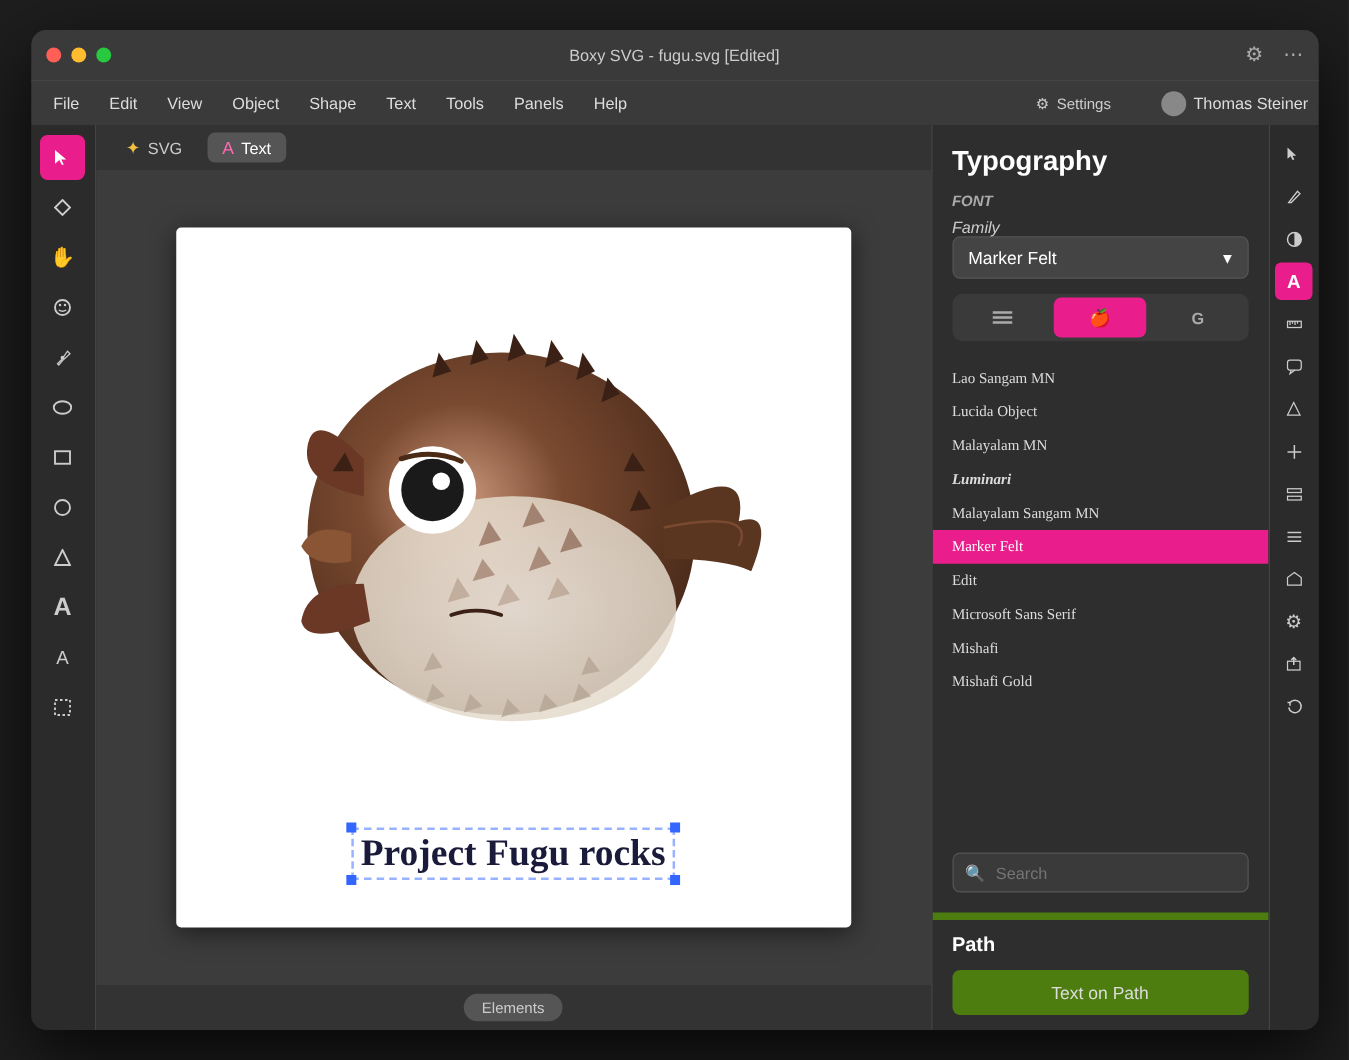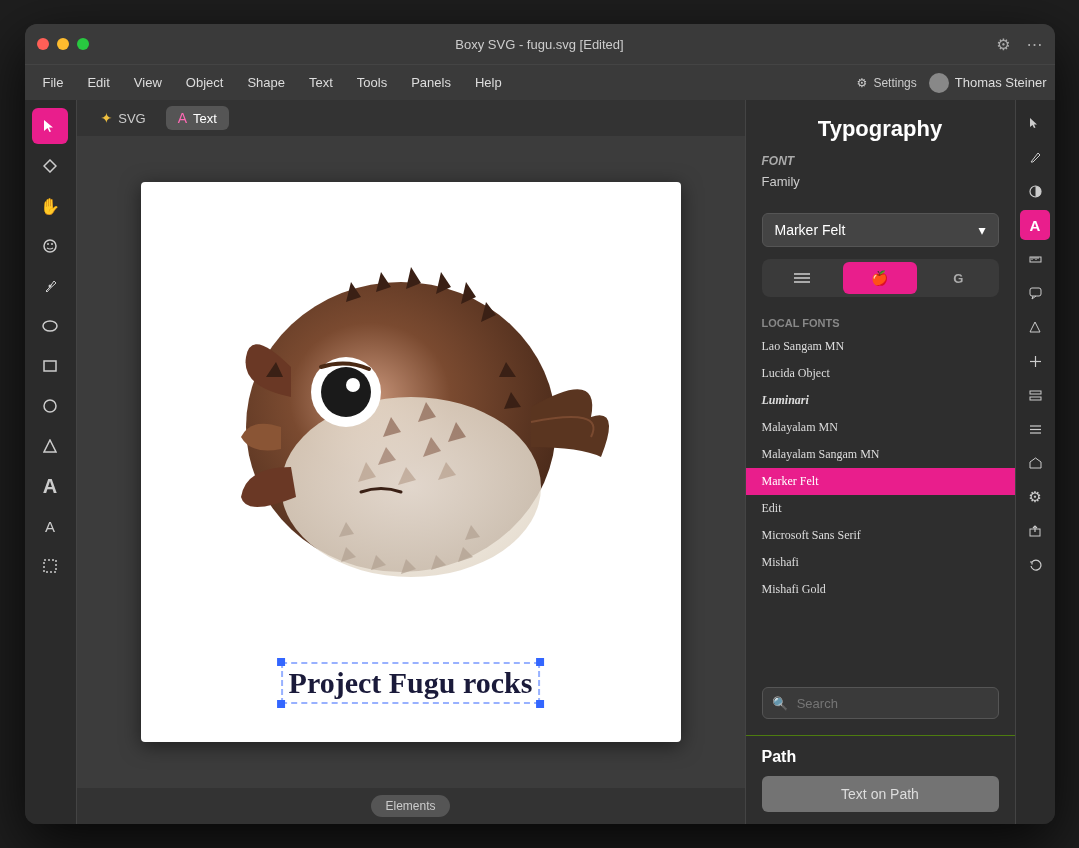--- a/index.html
+++ b/index.html
@@ -96,20 +96,21 @@
       gap: 6px;
       cursor: pointer;
     }
     .user-btn {
       display: flex;
       align-items: center;
       gap: 6px;
       color: #ddd;
       font-size: 13px;
       cursor: pointer;
+      margin-left: 28px;
     }
     .avatar {
       width: 20px;
       height: 20px;
       border-radius: 50%;
       background: #888;
     }
     
     .main-content {
       display: flex;
@@ -227,34 +228,34 @@
     }
     .panel-header {
       padding: 16px 16px 8px;
       flex-shrink: 0;
     }
     .panel-title {
       color: white;
       font-size: 22px;
       font-weight: 600;
       margin-bottom: 12px;
-      text-align: center;
     }
     .section-label {
       color: #aaa;
       font-size: 12px;
       font-weight: 600;
       margin-bottom: 6px;
       text-transform: uppercase;
       font-style: italic;
     }
     .family-label {
       color: #ccc;
       font-size: 13px;
-      margin-bottom: 24px;
+      margin-bottom: 0;
+      font-style: italic;
     }
     .font-family-select {
       width: 100%;
       background: #444;
       border: 1px solid #555;
       border-radius: 6px;
       color: white;
       font-size: 14px;
       padding: 8px 12px;
       display: flex;
@@ -338,31 +339,31 @@
       background: transparent;
       border: none;
       outline: none;
       color: #ccc;
       font-size: 13px;
       flex: 1;
     }
     .path-section {
       padding: 12px 16px;
       flex-shrink: 0;
-      border-top: 1px solid #4d7c0f;
+      border-top: 6px solid #4d7c0f;
     }
     .path-label {
       color: white;
       font-size: 16px;
       font-weight: 600;
       margin-bottom: 10px;
     }
     .text-on-path-btn {
       width: 100%;
-      background: #737373;
+      background: #4d7c0f;
       border: none;
       border-radius: 6px;
       color: #ddd;
       font-size: 14px;
       padding: 10px;
       cursor: pointer;
       text-align: center;
     }
     
     .right-toolbar {
@@ -605,26 +606,25 @@
                 <rect x="0" y="5" width="16" height="2" fill="#aaa"></rect>
                 <rect x="0" y="9" width="16" height="2" fill="#aaa"></rect>
               </svg>
           </div>
           <div class="source-tab active">🍎</div>
           <div class="source-tab" style="font-weight:bold; color:#aaa; font-size:13px;">G</div>
         </div>
       </div>
 
       <div class="font-list-section">
-        <div class="font-list-label">LOCAL FONTS</div>
         <div class="font-list">
           <div class="font-item">Lao Sangam MN</div>
           <div class="font-item">Lucida Object</div>
+          <div class="font-item">Malayalam MN</div>
           <div class="font-item bold" style="font-style:italic;">Luminari</div>
-          <div class="font-item">Malayalam MN</div>
           <div class="font-item">Malayalam Sangam MN</div>
           <div class="font-item selected">Marker Felt</div>
           <div class="font-item">Edit</div>
           <div class="font-item">Microsoft Sans Serif</div>
           <div class="font-item">Mishafi</div>
           <div class="font-item">Mishafi Gold</div>
         </div>
 
         <div class="search-section">
           <div class="search-box">

